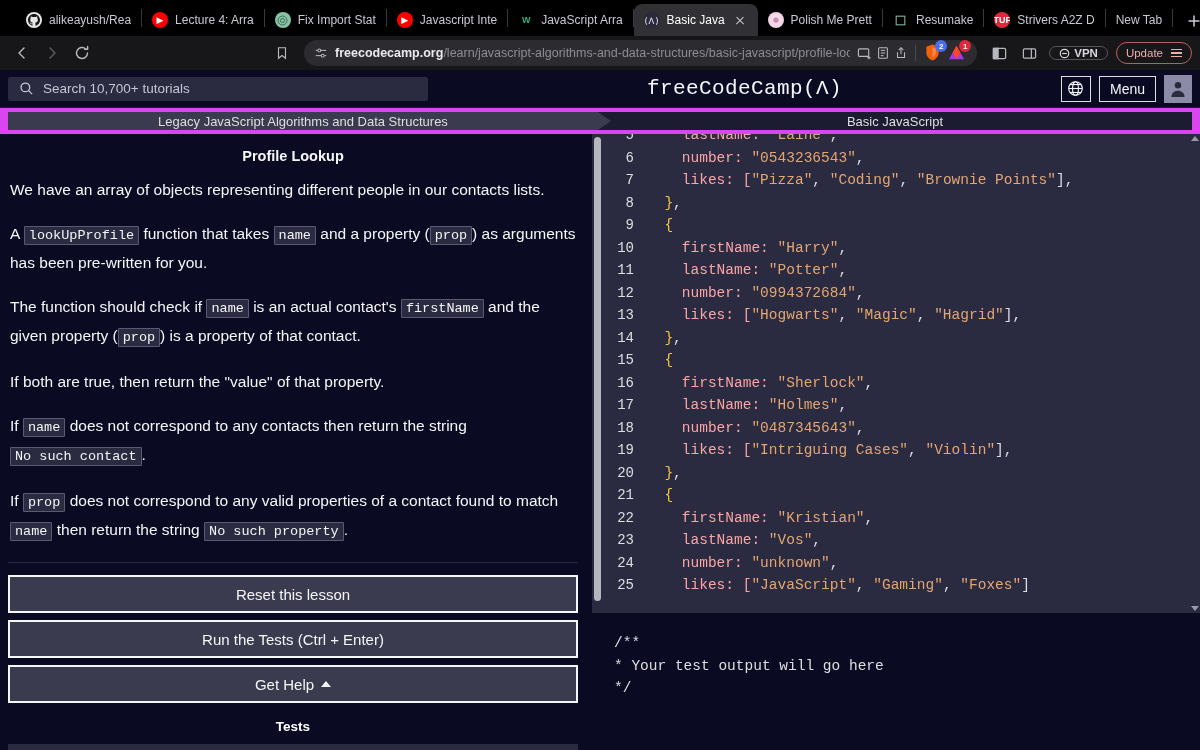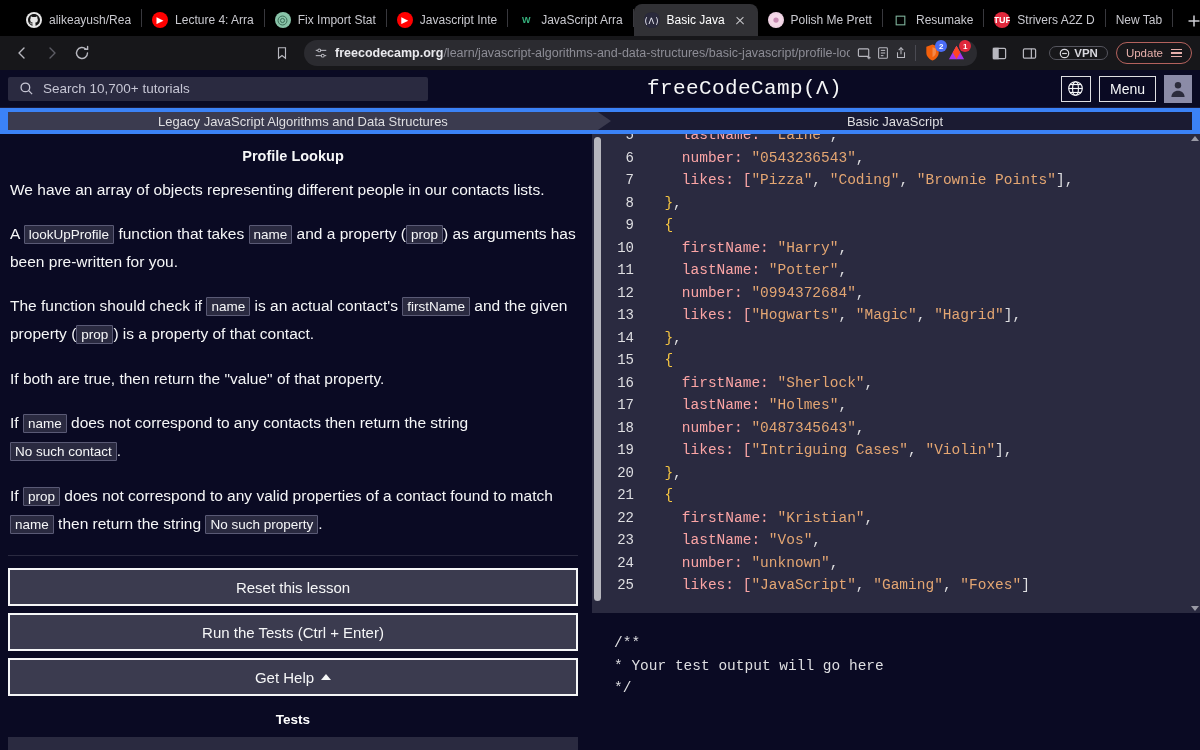--- a/index.html
+++ b/index.html
@@ -137,21 +137,21 @@
     height: 26px; display: flex; align-items: center; justify-content: center;
     padding: 0 10px; font-size: 14px; font-family: "Liberation Sans", sans-serif;
   }
   .hdr-icon-btn { width: 30px; padding: 0; }
   .avatar-btn {
     width: 28px; height: 28px; background: #8b8ba7; display:flex;
     align-items:center; justify-content:center;
   }
 
   .breadcrumbs {
-    height: 26px; display: flex; background: #3b82f6;
+    height: 26px; display: flex; background: #d946ef;
     padding: 4px 8px; align-items: stretch;
   }
   .crumb {
     display: flex; align-items: center; justify-content: center;
     color: #dfdfe2; font-size: 13px; position: relative;
   }
   .crumb-prev { flex: 0 0 590px; background: #3b3b4f; }
   .crumb-cur  { flex: 1 1 auto; background: #1b1b32; }
   .crumb-arrow {
     position: absolute; right: -13px; top: 0; bottom: 0; width: 13px;
@@ -169,21 +169,21 @@
   }
   .lesson-title {
     text-align: center; color: #f5f6f7; font-size: 14.5px;
     font-weight: bold; padding: 14px 0 12px;
   }
   .para {
     color: #f5f6f7; font-size: 15.5px; line-height: 27px;
     margin-bottom: 17px; padding: 0 2px;
   }
   code.inline {
-    font-family: Liberation Sans, sans-serif; font-size: 13.5px;
+    font-family: Liberation Mono, monospace; font-size: 13.5px;
     background: #2a2a40; border: 1px solid #5a5a75;
     padding: 1px 4px; color: #f5f6f7; white-space: pre;
     border-radius: 1px;
   }
   .divider-line { height:1px; background:#2a2a40; margin: 6px 0 12px; }
   .btn-block {
     display: block; width: 100%; height: 38px;
     background: #3b3b4f; border: 2px solid #f5f6f7;
     color: #f5f6f7; font-size: 15px; margin-bottom: 7px;
     font-family: "Liberation Sans", sans-serif; cursor: pointer;

